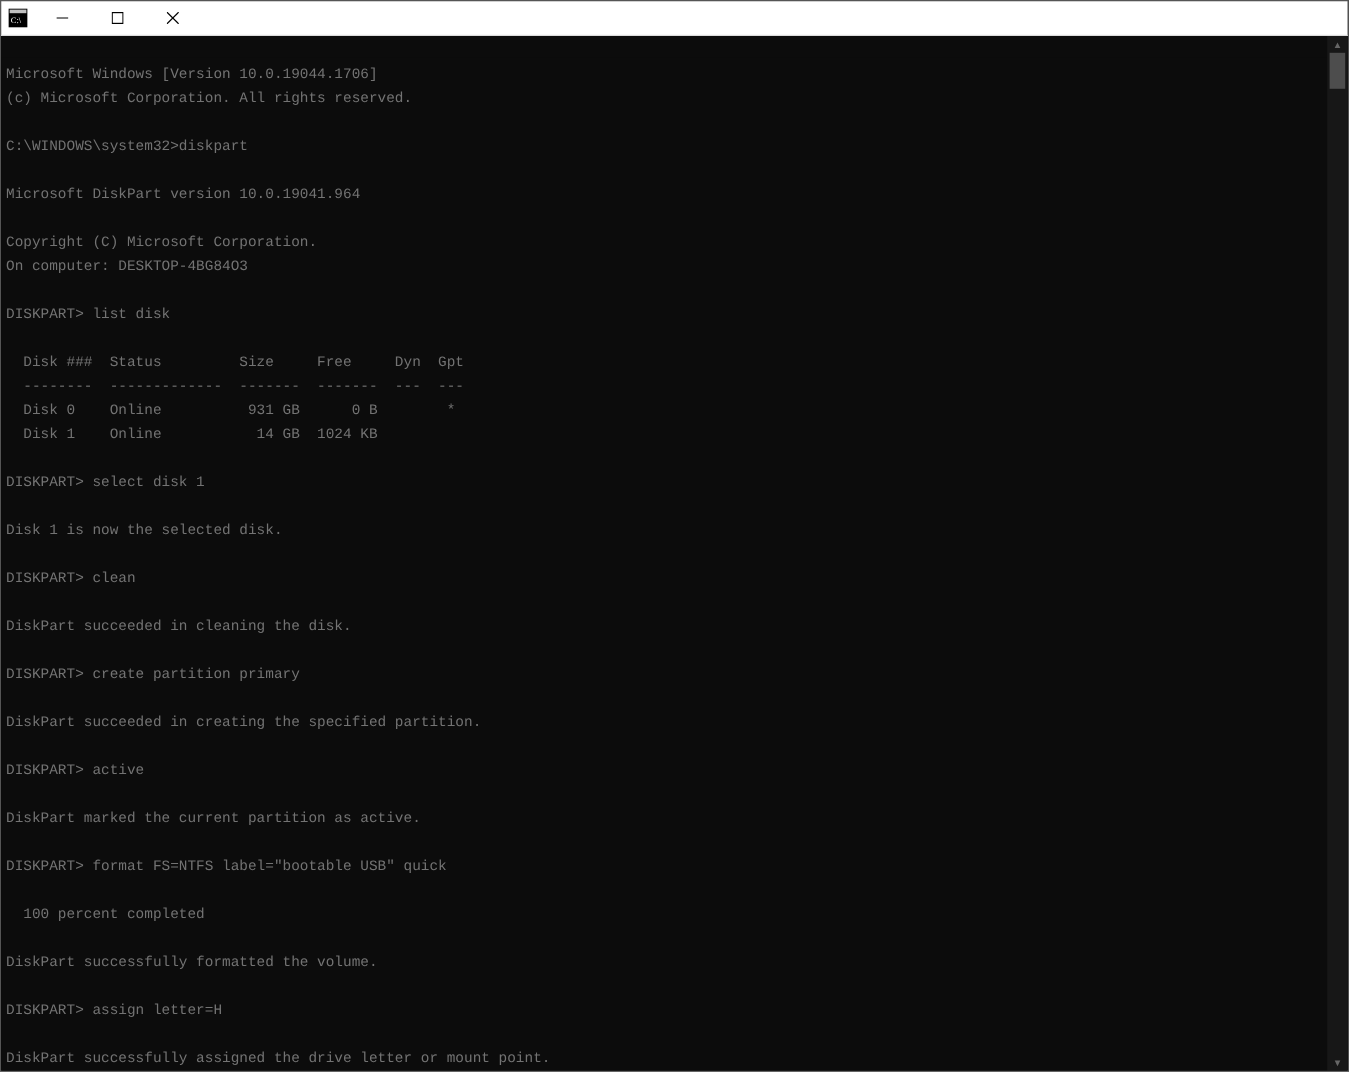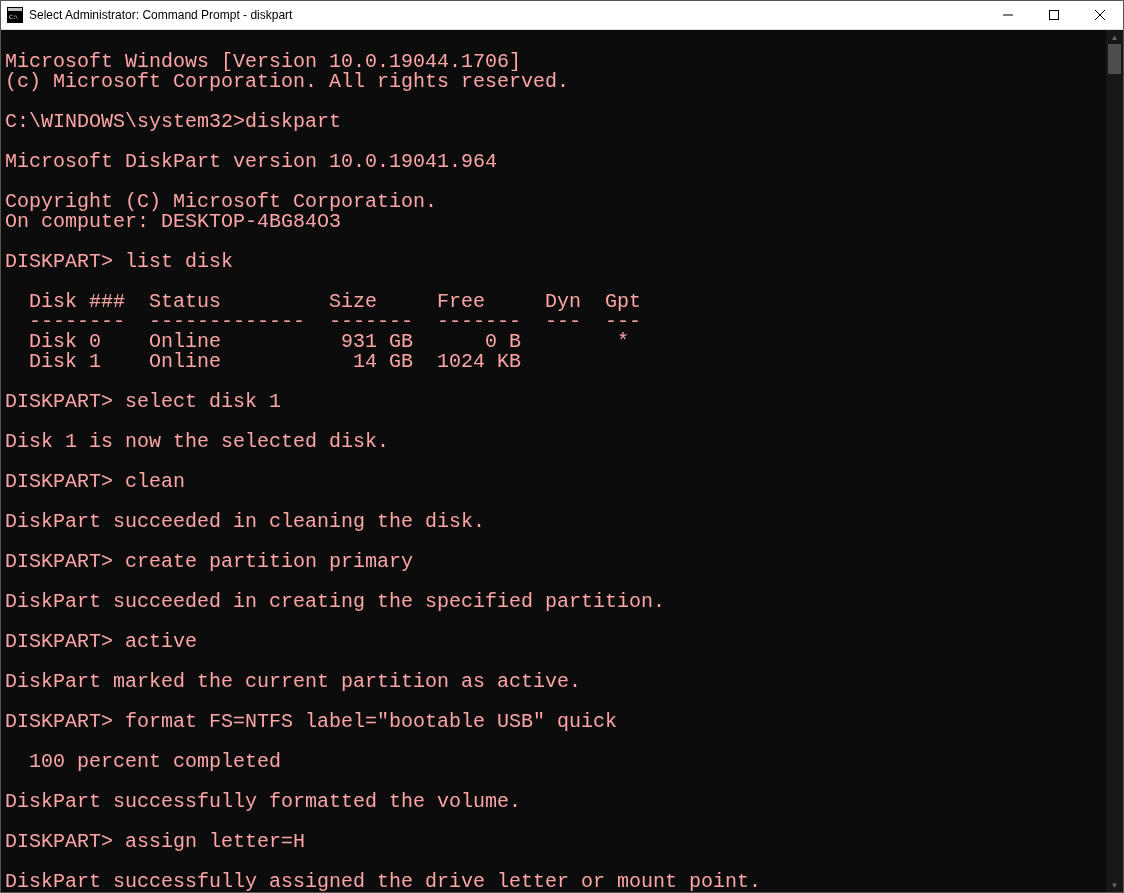--- a/index.html
+++ b/index.html
@@ -35,23 +35,23 @@
     font-size: 10px;
   }
   .content-area {
     flex: 1;
     display: flex;
     background: #0c0c0c;
   }
   .terminal {
     flex: 1;
     background: #0c0c0c;
-    color: #fca5a5;
+    color: #737373;
     font-family: Consolas, "Courier New", monospace;
-    font-size: 20px;
+    font-size: 12px;
     line-height: 20px;
     white-space: pre;
     padding: 4px 0 0 4px;
     overflow: hidden;
     margin-top: 18px;
   }
   .scrollbar {
     width: 17px;
     background: #171717;
     position: relative;
@@ -75,21 +75,20 @@
 
 <div class="window">
   <div class="titlebar">
     <span class="app-icon">
       <svg width="16" height="16" viewBox="0 0 16 16">
         <rect x="0" y="0" width="16" height="16" fill="#000"></rect>
         <rect x="1" y="1" width="14" height="3" fill="#bfbfbf"></rect>
         <text x="2" y="12" font-size="7" fill="#fff" font-family="Consolas">C:\</text>
       </svg>
     </span>
-    <span class="title">Select Administrator: Command Prompt - diskpart</span>
     <div class="controls">
       <div class="ctl">
         <svg width="10" height="10" viewBox="0 0 10 10">
             <line x1="0" y1="5" x2="10" y2="5" stroke="#000" stroke-width="1"></line>
           </svg>
       </div>
       <div class="ctl">
         <svg width="10" height="10" viewBox="0 0 10 10">
             <rect x="0.5" y="0.5" width="9" height="9" fill="none" stroke="#000" stroke-width="1"></rect>
           </svg>

